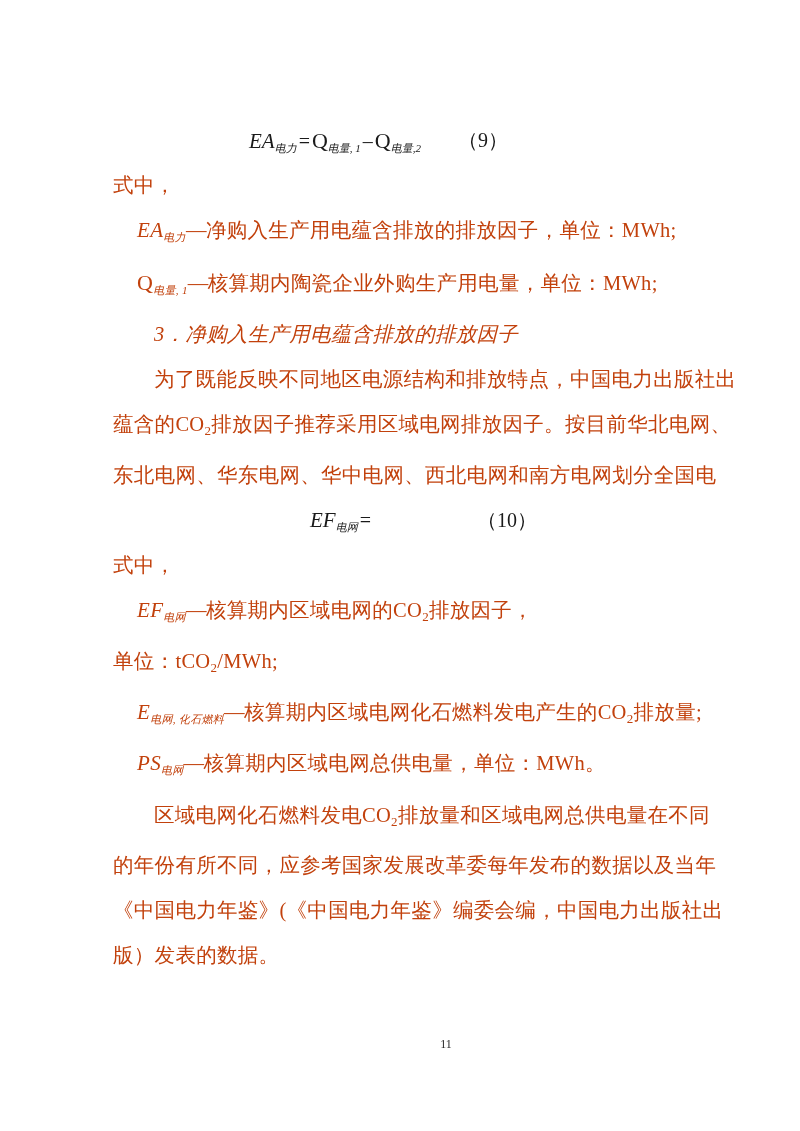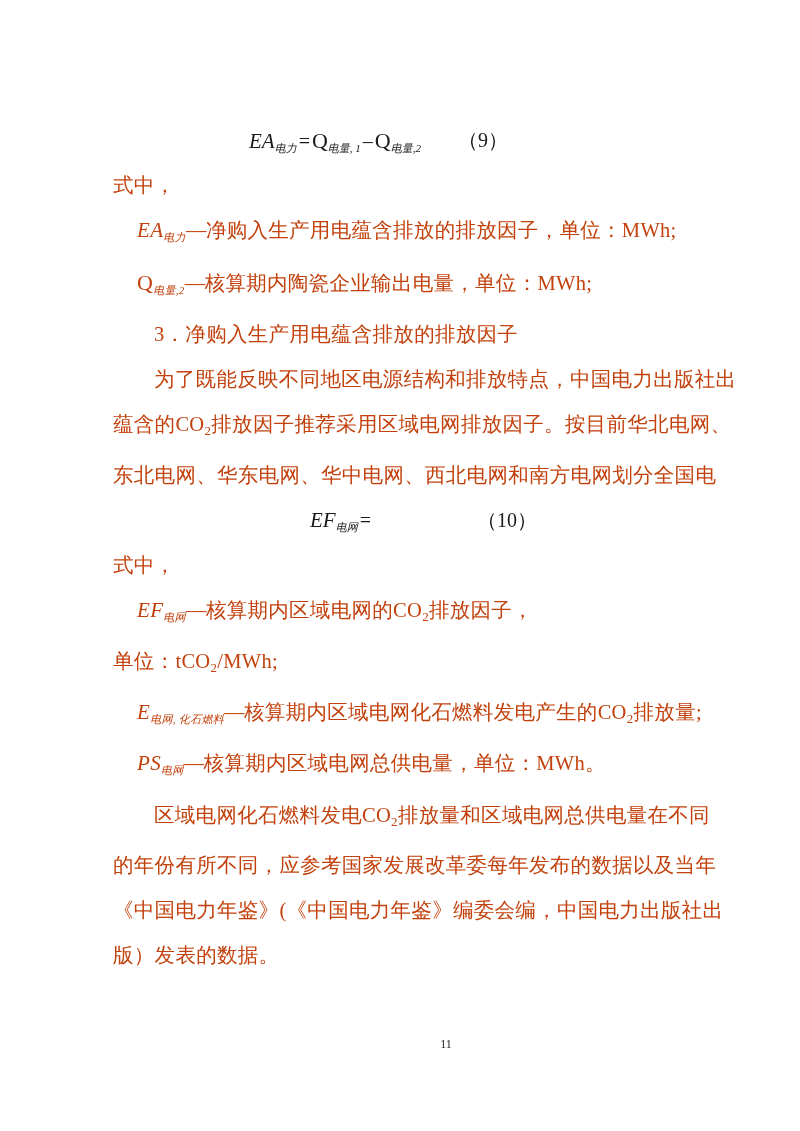--- a/index.html
+++ b/index.html
@@ -29,21 +29,21 @@
   }
 
   .line {
     font-size: 20.5px;
     line-height: 45px;
     letter-spacing: 0.3px;
     white-space: nowrap;
     color: #c2410c;
   }
 
-  .indent-1 { text-indent: 0; padding-left: 41px; }
+  .indent-1 { text-indent: 0; padding-left: 41px; font-style: italic; }
   .indent-2 { padding-left: 24px; }
   .para-indent { padding-left: 41px; }
 
   
   .eq-row {
     position: relative;
     height: 45px;
     line-height: 45px;
     font-size: 20.5px;
     white-space: nowrap;
@@ -125,24 +125,24 @@
       </span>
       <span class="eq-num">（9）</span>
     </div>
 
     <div class="line">式中，</div>
 
     <div class="line indent-2">
       <span class="mi">EA</span><span class="sub-cjk">电力</span><span class="emdash">—</span><span>净购入生产用电蕴含排放的排放因子，单位：MWh;</span>
     </div>
 
+    <div class="line indent-2">
+      <span class="mu">Q</span><span class="sub-cjk">电量, 1</span><span class="emdash">—</span><span>核算期内陶瓷企业外购生产用电量，单位：MWh;</span>
+    </div>
 
-    <div class="line indent-2">
-      <span class="mu">Q</span><span class="sub-cjk">电量,2</span><span class="emdash">—</span><span>核算期内陶瓷企业输出电量，单位：MWh;</span>
-    </div>
 
     <div class="line indent-1">3．净购入生产用电蕴含排放的排放因子</div>
 
     <div class="line para-indent">为了既能反映不同地区电源结构和排放特点，中国电力出版社出</div>
     <div class="line">
       <span>蕴含的CO</span><span class="chem-sub">2</span><span>排放因子推荐采用区域电网排放因子。按目前华北电网、</span>
     </div>
     <div class="line">东北电网、华东电网、华中电网、西北电网和南方电网划分全国电</div>
 
     <div class="eq-row">

